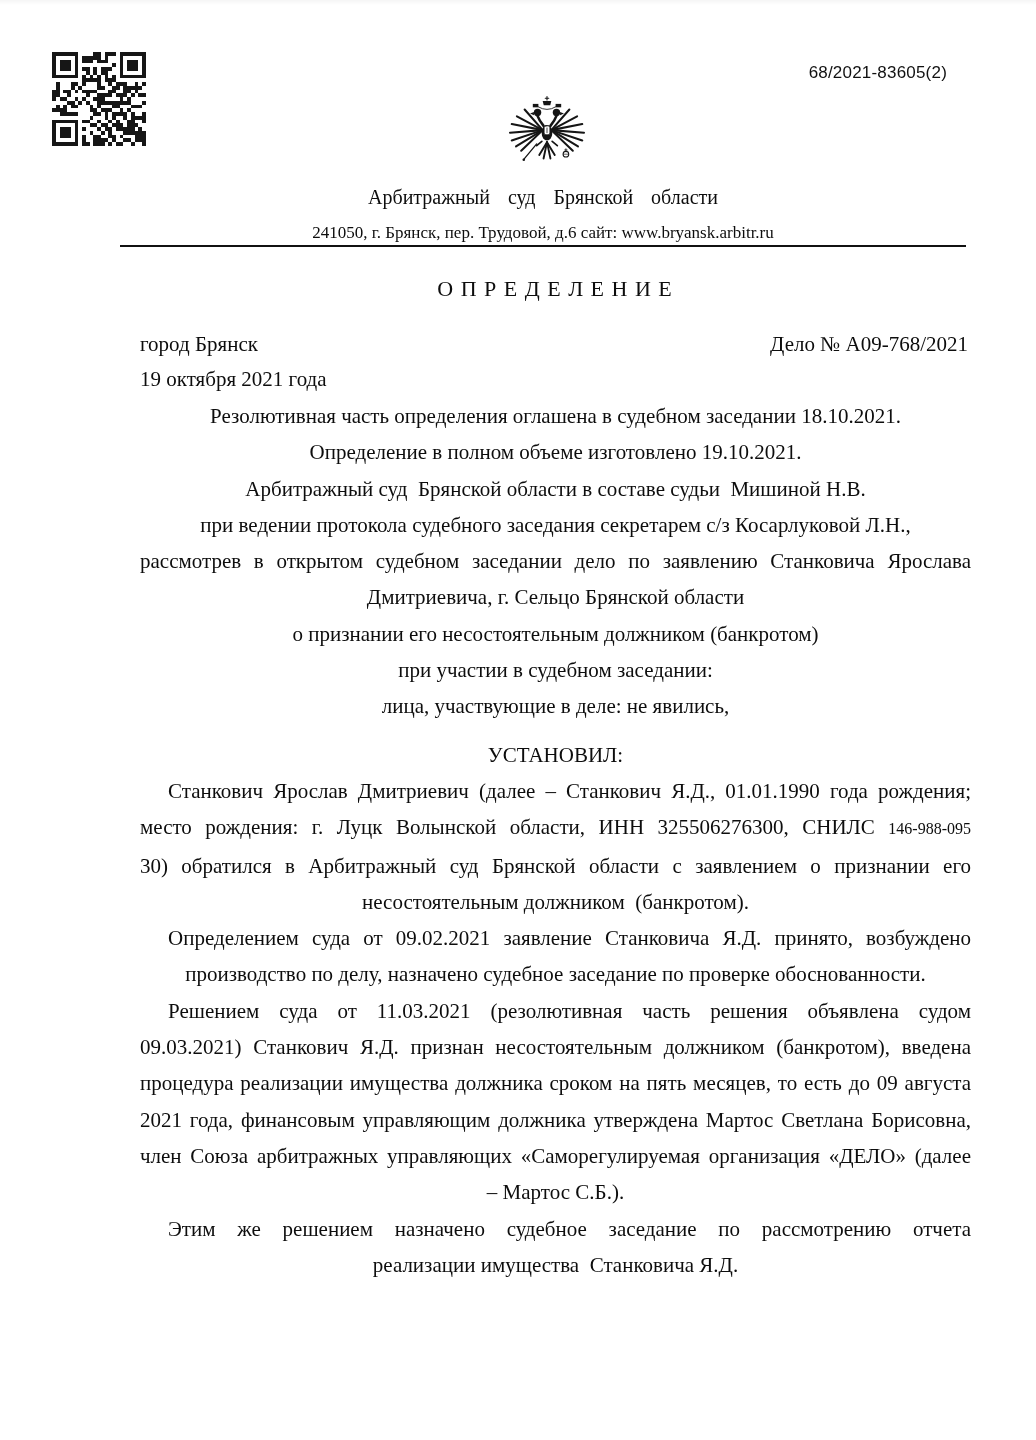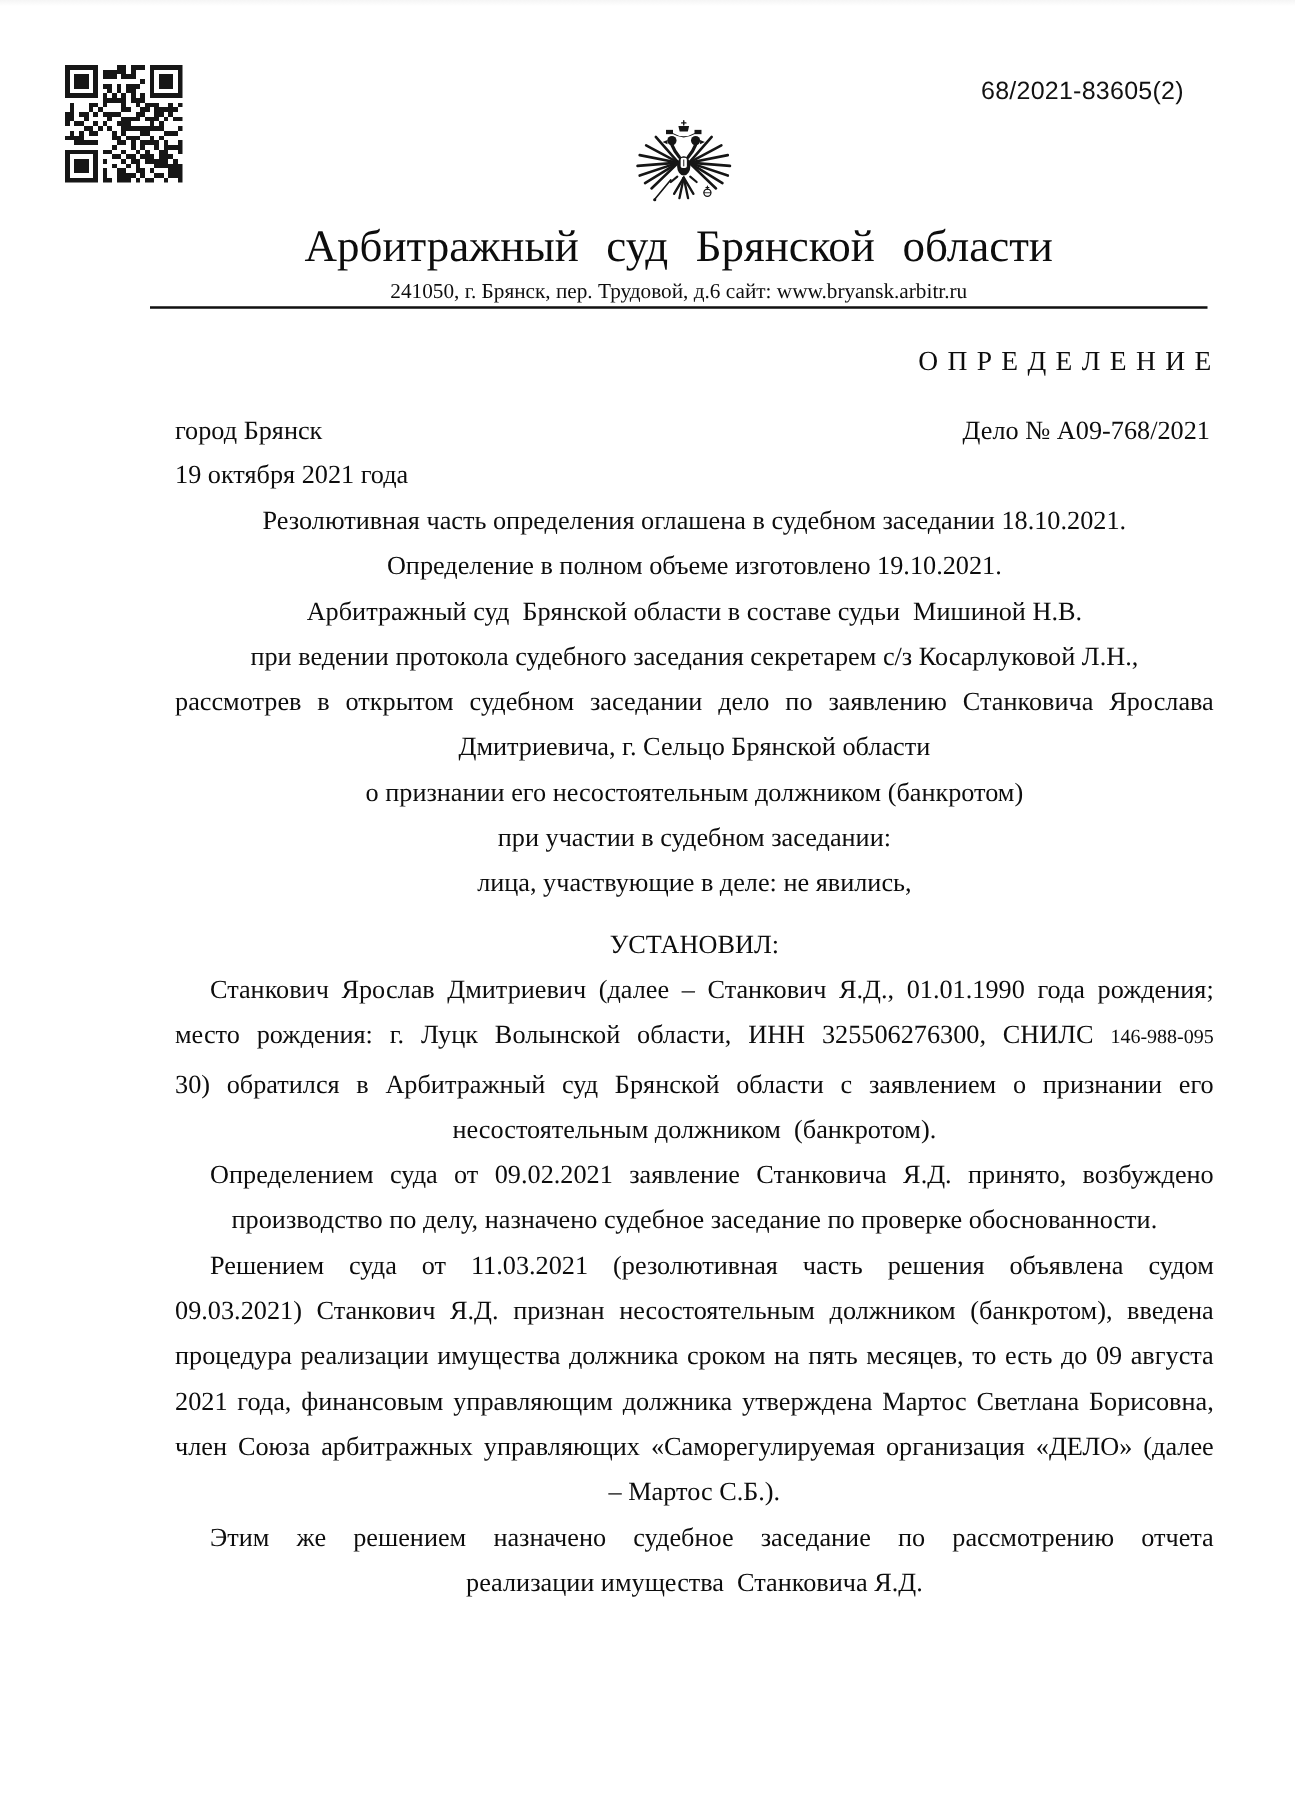--- a/index.html
+++ b/index.html
@@ -14,42 +14,42 @@
   .page{
     position:absolute;left:0;top:0;width:1036px;height:1440px;
     background:linear-gradient(#f5f5f5 0px,#ffffff 5px);
   }
   .qr{
     position:absolute;left:52px;top:52px;width:94px;height:94px;
   }
   .doc-number{
     position:absolute;right:89px;top:64px;
     font-family:"Liberation Sans","DejaVu Sans",sans-serif;
-    font-size:20px;line-height:18px;color:#111;
+    font-size:17px;line-height:18px;color:#111;
     letter-spacing:0.2px;
   }
   .emblem{
     position:absolute;left:504px;top:93px;width:86px;height:88px;
   }
   .court-name{
     position:absolute;left:120px;top:180px;width:846px;
-    text-align:center;font-size:36px;line-height:34px;
+    text-align:center;font-size:20px;line-height:34px;
     word-spacing:13px;color:#0d0d0d;
   }
   .address{
     position:absolute;left:120px;top:222px;width:846px;
     text-align:center;font-size:17px;line-height:22px;color:#0d0d0d;
   }
   .rule{
     position:absolute;left:120px;top:245px;width:846px;height:2px;
     background:#111;
   }
   .doc-title{
     position:absolute;left:140px;top:271px;width:830px;
-    text-align:right;font-size:22px;line-height:36px;
+    text-align:center;font-size:22px;line-height:36px;
     letter-spacing:1px;color:#0d0d0d;white-space:pre-wrap;
   }
   .case-row{
     position:absolute;left:140px;top:326px;width:828px;
     display:flex;justify-content:space-between;
     font-size:21px;line-height:36px;
   }
   .date-row{
     position:absolute;left:140px;top:361px;width:830px;
     font-size:21px;line-height:36px;

